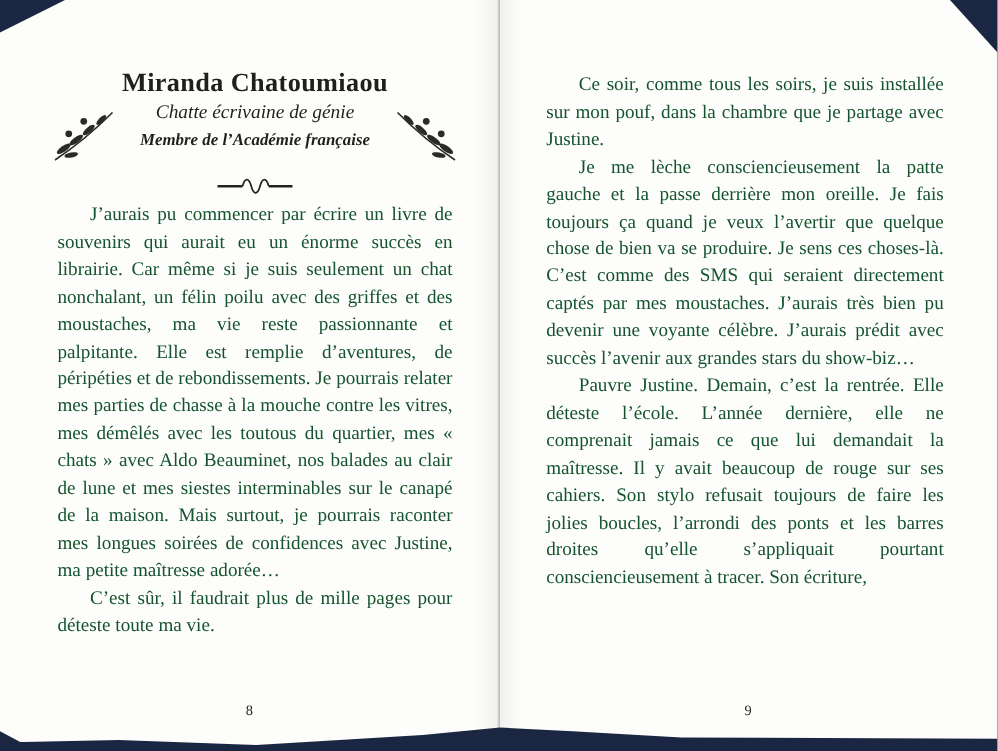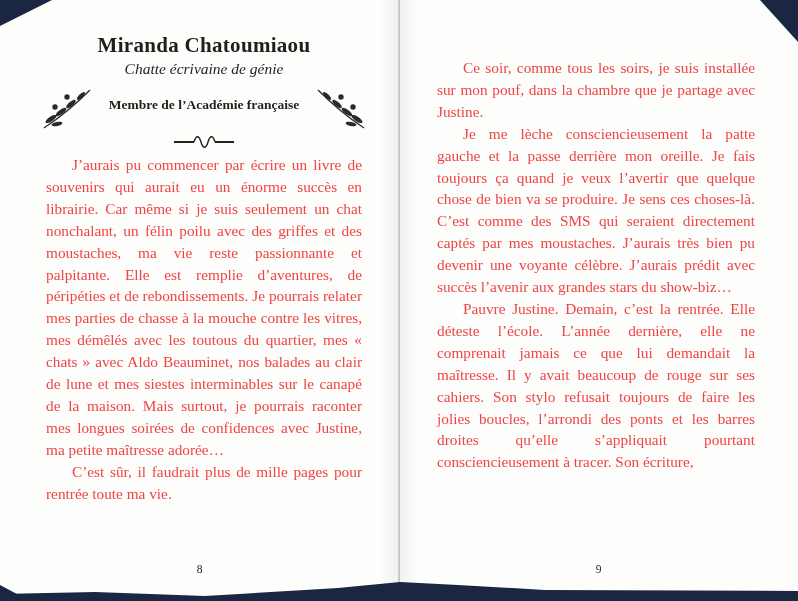--- a/index.html
+++ b/index.html
@@ -22,43 +22,43 @@
     z-index:3;
   }
   .gutter-shade-l{position:absolute;top:0;bottom:0;left:380px;width:18px;
     background:linear-gradient(to right,rgba(0,0,0,0),rgba(0,0,0,0.05));z-index:2;}
   .gutter-shade-r{position:absolute;top:0;bottom:0;left:400px;width:18px;
     background:linear-gradient(to left,rgba(0,0,0,0),rgba(0,0,0,0.05));z-index:2;}
 
   .content-left{position:absolute;left:46px;top:0;width:316px;}
   .content-right{position:absolute;left:38px;top:0;width:318px;}
 
-  .chapter-header{position:relative;text-align:center;padding-top:32px;}
+  .chapter-header{position:relative;text-align:center;padding-top:53px;}
   .chapter-title{
     font-size:21px;font-weight:bold;letter-spacing:0.3px;
     margin:0;line-height:26px;
   }
   .chapter-subtitle{
     font-style:italic;font-size:15.5px;line-height:22px;
   }
   .chapter-affiliation{
-    font-weight:bold;font-size:13.5px;margin-top:15px;line-height:20px;
+    font-weight:bold;font-size:13.5px;margin-top:1px;line-height:20px;font-style:italic;
   }
   .branch{position:absolute;top:84px;}
   .branch-left{left:-6px;}
   .branch-right{right:-6px;transform:scaleX(-1);}
 
   .divider{margin-top:19px;text-align:center;line-height:0;}
 
   .body-text{margin-top:4px;}
   .page-right .body-text{margin-top:0;padding-top:57px;}
   .body-text p{
     margin:0;font-size:15.3px;line-height:21.9px;
     text-align:justify;text-indent:26px;
-    color:#ef4444;
+    color:#14532d;
   }
   .page-number{
     position:absolute;left:0;width:100%;bottom:0;top:563px;
     text-align:center;font-size:11.5px;color:#2a2926;
   }
 
   
   .corner{position:absolute;width:0;height:0;z-index:6;}
   .corner-tl{top:0;left:0;border-top:26px solid #1b2742;border-right:52px solid transparent;}
   .corner-tr{top:0;right:0;border-top:42px solid #1b2742;border-left:38px solid transparent;}
@@ -111,21 +111,21 @@
           <svg width="64" height="16" viewBox="0 0 64 16">
             <path d="M2,8 H22" stroke="#23221f" stroke-width="2" fill="none"></path>
             <path d="M22,8 c2,-7 5,-7 7,0 c2,7 5,7 7,0 c2,-7 5,-7 7,0" stroke="#23221f" stroke-width="1.4" fill="none"></path>
             <path d="M43,8 H62" stroke="#23221f" stroke-width="2" fill="none"></path>
           </svg>
         </div>
       </div>
 
       <div class="body-text">
         <p>J’aurais pu commencer par écrire un livre de souvenirs qui aurait eu un énorme succès en librairie. Car même si je suis seulement un chat nonchalant, un félin poilu avec des griffes et des moustaches, ma vie reste passionnante et palpitante. Elle est remplie d’aventures, de péripéties et de rebondissements. Je pourrais relater mes parties de chasse à la mouche contre les vitres, mes démêlés avec les toutous du quartier, mes « chats » avec Aldo Beauminet, nos balades au clair de lune et mes siestes interminables sur le canapé de la maison. Mais surtout, je pourrais raconter mes longues soirées de confidences avec Justine, ma petite maîtresse adorée…</p>
-        <p>C’est sûr, il faudrait plus de mille pages pour rentrée toute ma vie.</p>
+        <p>C’est sûr, il faudrait plus de mille pages pour déteste toute ma vie.</p>
       </div>
     </div>
     <div class="page-number">8</div>
   </div>
 
   <div class="page page-right">
     <div class="content-right">
       <div class="body-text">
         <p>Ce soir, comme tous les soirs, je suis installée sur mon pouf, dans la chambre que je partage avec Justine.</p>
         <p>Je me lèche consciencieusement la patte gauche et la passe derrière mon oreille. Je fais toujours ça quand je veux l’avertir que quelque chose de bien va se produire. Je sens ces choses-là. C’est comme des SMS qui seraient directement captés par mes moustaches. J’aurais très bien pu devenir une voyante célèbre. J’aurais prédit avec succès l’avenir aux grandes stars du show-biz…</p>

